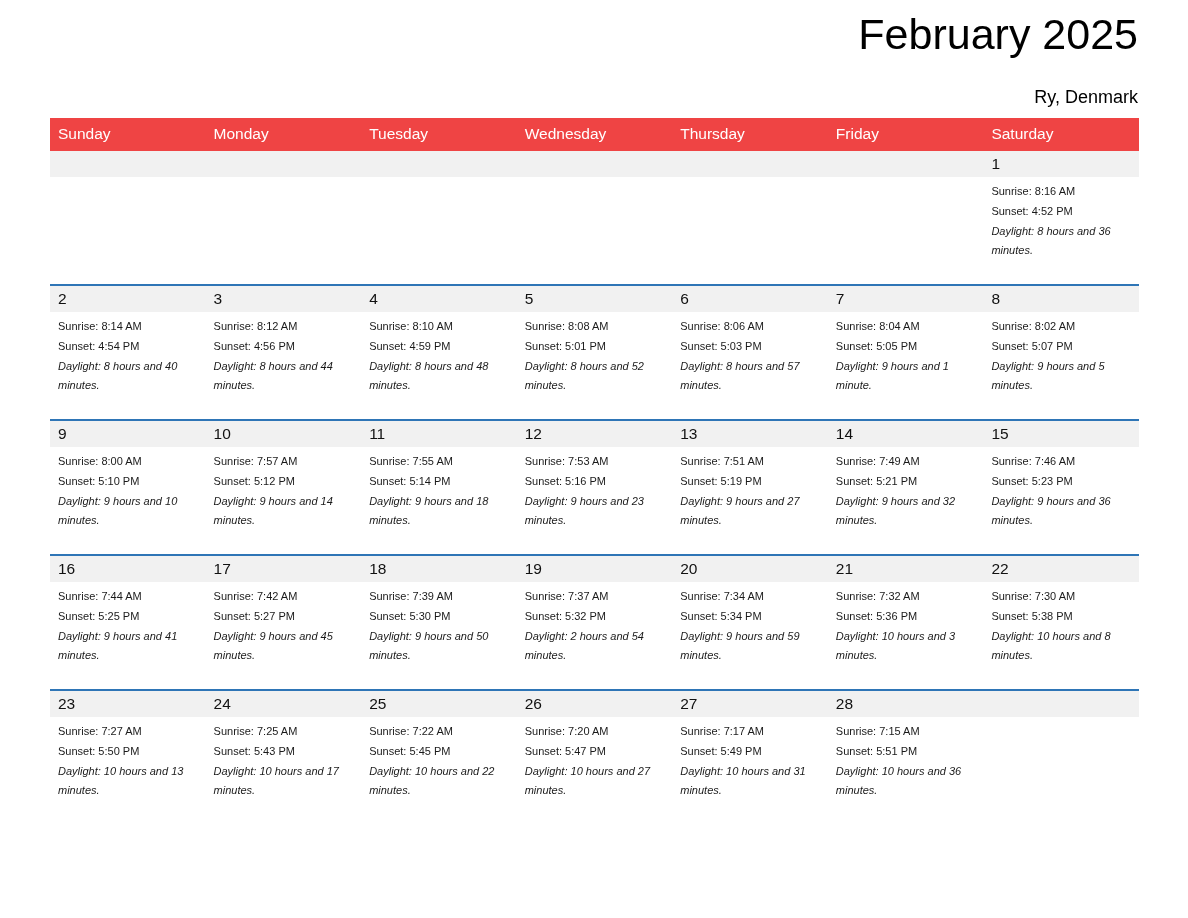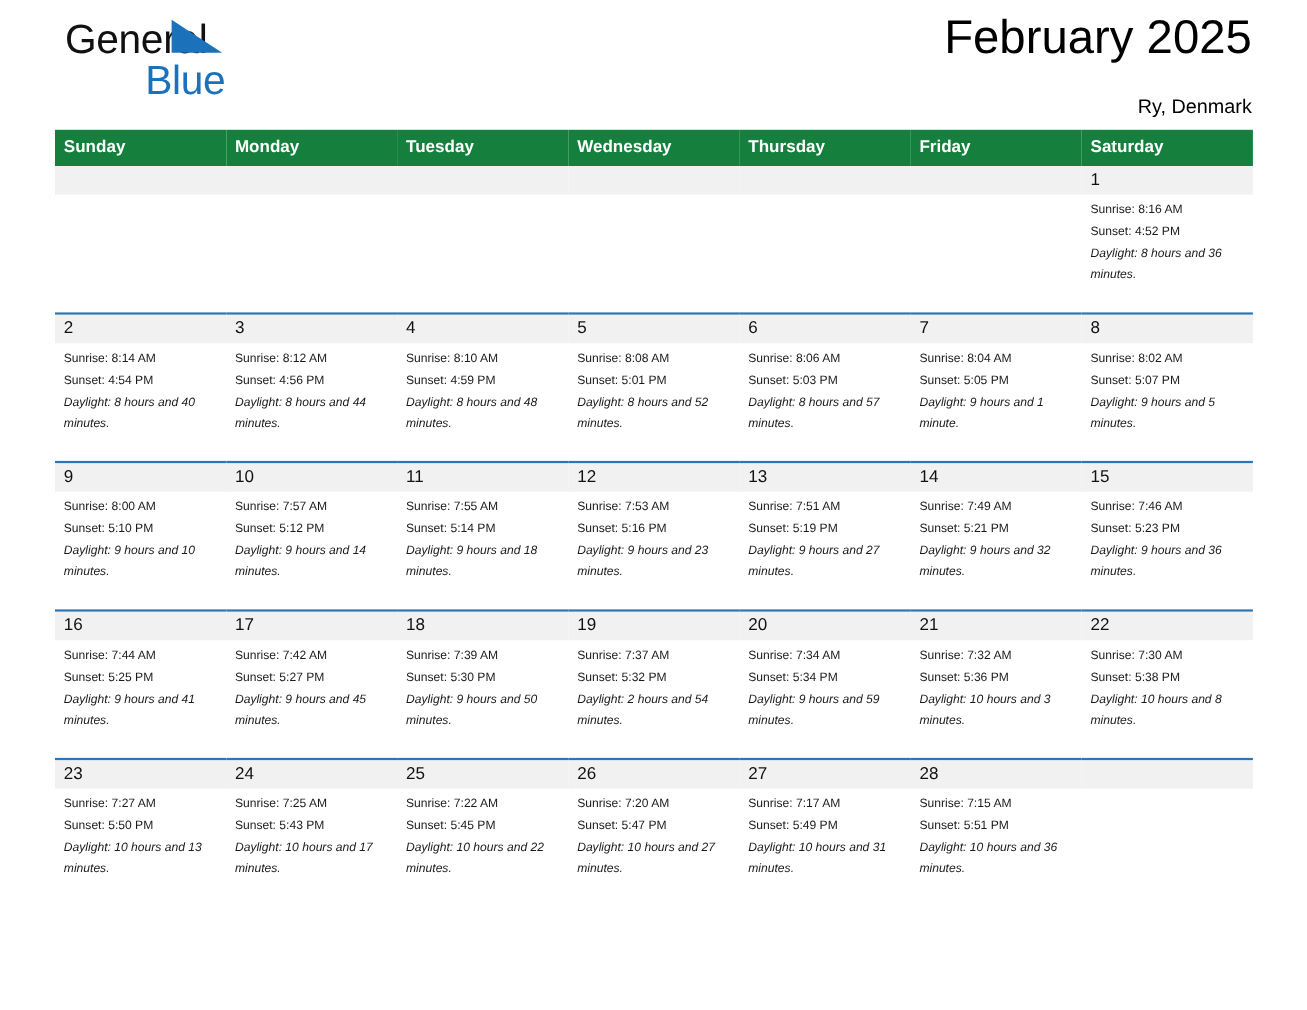--- a/index.html
+++ b/index.html
@@ -83,23 +83,23 @@
     margin: 22px 0 0 0;
   }
 
   
   .calendar {
     width: 1089px;
     border-collapse: collapse;
     table-layout: fixed;
   }
   .calendar th {
-    background: #15803d;
+    background: #ef4444;
     color: #ffffff;
-    font-weight: bold;
+    font-weight: normal;
     font-size: 15.5px;
     text-align: left;
     padding: 7px 0 8px 8px;
     line-height: 18px;
     border: none;
   }
   .week-row > td {
     vertical-align: top;
     border-top: 2px solid #2e75b6;
     padding: 0;
@@ -133,25 +133,20 @@
     font-style: italic;
   }
 </style>
 </head>
 <body>
 
 <div class="page">
 
   <div class="header">
 
-    <div class="logo">
-      <span class="logo-general">General</span>
-      <span class="logo-tri"></span>
-      <span class="logo-blue">Blue</span>
-    </div>
 
     <div class="title-block">
       <h1 class="cal-title">February 2025</h1>
       <div class="cal-subtitle">Ry, Denmark</div>
     </div>
 
   </div>
 
   <table class="calendar">
     <colgroup>

